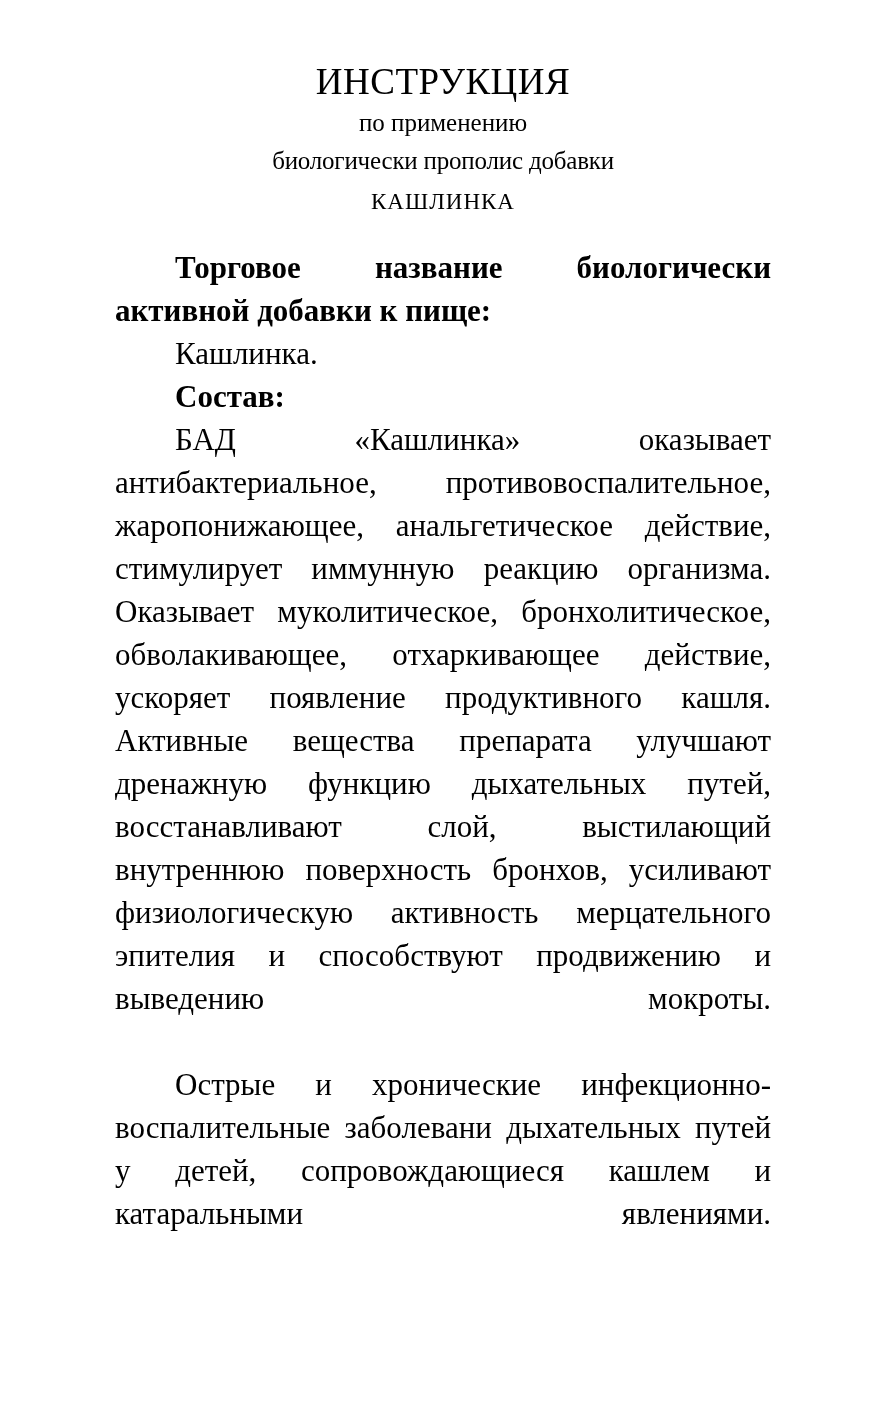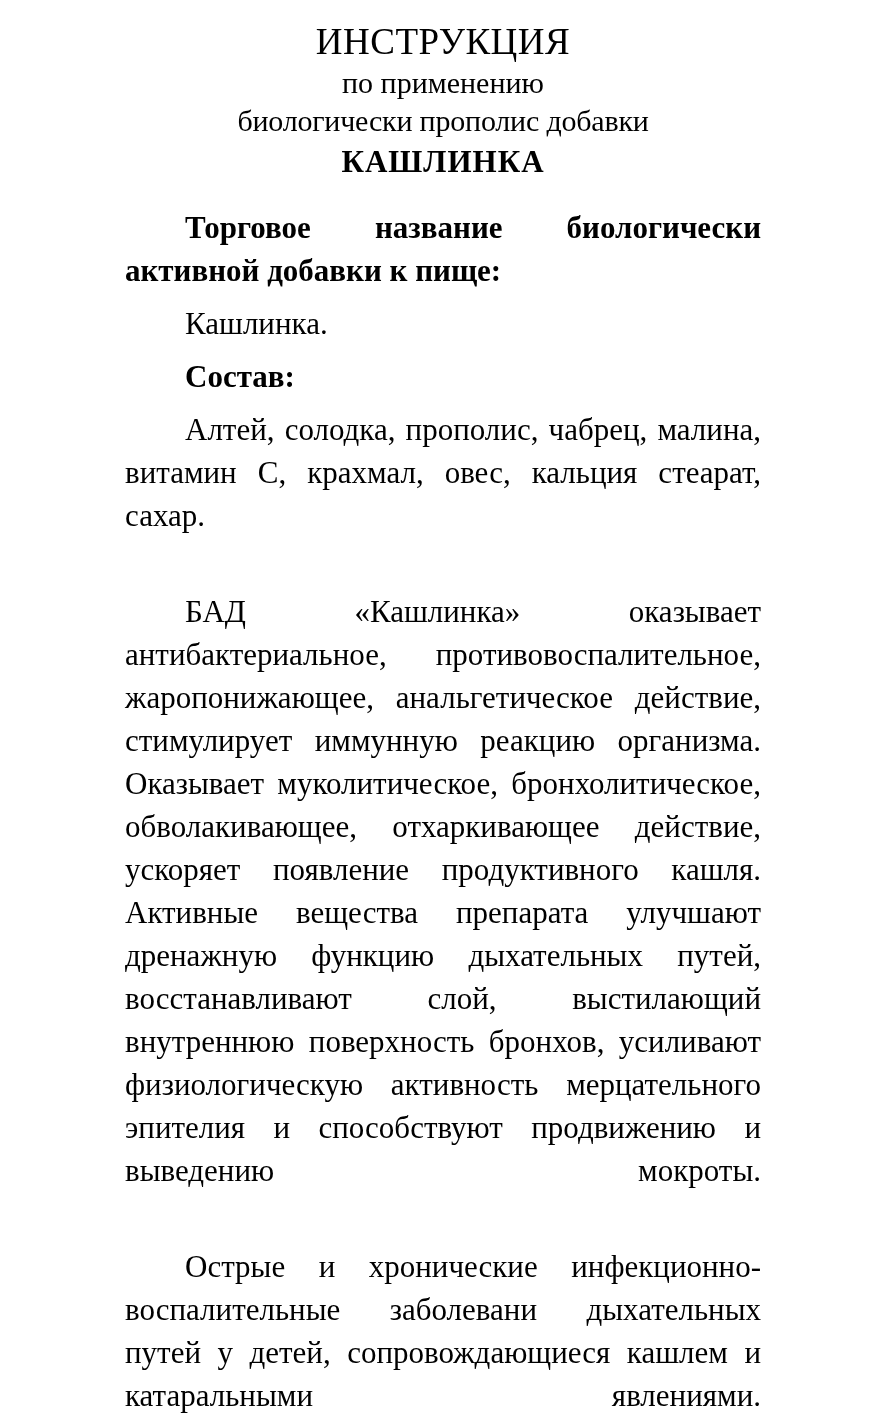--- a/index.html
+++ b/index.html
@@ -21,63 +21,63 @@
 
   .content {
     position: absolute;
     left: 115px;
     top: 0;
     width: 656px;
   }
 
   
   .title-block {
-    padding-top: 20px;
+    padding-top: 60px;
     text-align: center;
   }
 
   .title-main {
     font-size: 37px;
     line-height: 44px;
     letter-spacing: 0.5px;
     font-weight: normal;
     white-space: nowrap;
   }
 
   .title-sub {
-    font-size: 30px;
+    font-size: 25px;
     line-height: 38px;
     font-weight: normal;
     white-space: nowrap;
   }
 
   .title-sub.second {
     letter-spacing: -0.2px;
   }
 
   .title-product {
-    font-size: 31px;
+    font-size: 23px;
     line-height: 44px;
-    font-weight: bold;
+    font-weight: normal;
     letter-spacing: 1px;
     white-space: nowrap;
   }
 
   
   .body-block {
     margin-top: 22px;
     font-size: 31px;
     line-height: 43px;
   }
 
   .para {
     text-align: justify;
     text-justify: inter-word;
     text-indent: 60px;
-    margin: 10px;
+    margin: 0;
     hyphens: none;
   }
 
   .para.heading {
     font-weight: bold;
   }
 
   
   .para::after {
     content: "";
@@ -101,21 +101,20 @@
       <div class="title-sub second">биологически прополис добавки</div>
       <div class="title-product">КАШЛИНКА</div>
     </div>
 
     <div class="body-block">
 
       <p class="para heading nostretch">Торговое название биологически активной добавки к пище:</p>
       <p class="para nostretch">Кашлинка.</p>
 
       <p class="para heading nostretch">Состав:</p>
-      <p class="para">Алтей, солодка, прополис, чабрец, малина, витамин С, крахмал, овес, кальция стеарат, сахар.</p>
 
       <p class="para">БАД «Кашлинка» оказывает антибактериальное, противовоспалительное, жаропонижающее, анальгетическое действие, стимулирует иммунную реакцию организма. Оказывает муколитическое, бронхолитическое, обволакивающее, отхаркивающее действие, ускоряет появление продуктивного кашля. Активные вещества препарата улучшают дренажную функцию дыхательных путей, восстанавливают слой, выстилающий внутреннюю поверхность бронхов, усиливают физиологическую активность мерцательного эпителия и способствуют продвижению и выведению мокроты.</p>
 
       <p class="para">Острые и хронические инфекционно-воспалительные заболевани дыхательных путей у детей, сопровождающиеся кашлем и катаральными явлениями.</p>
 
     </div>
   </div>
 </div>
 
 </body></html>

